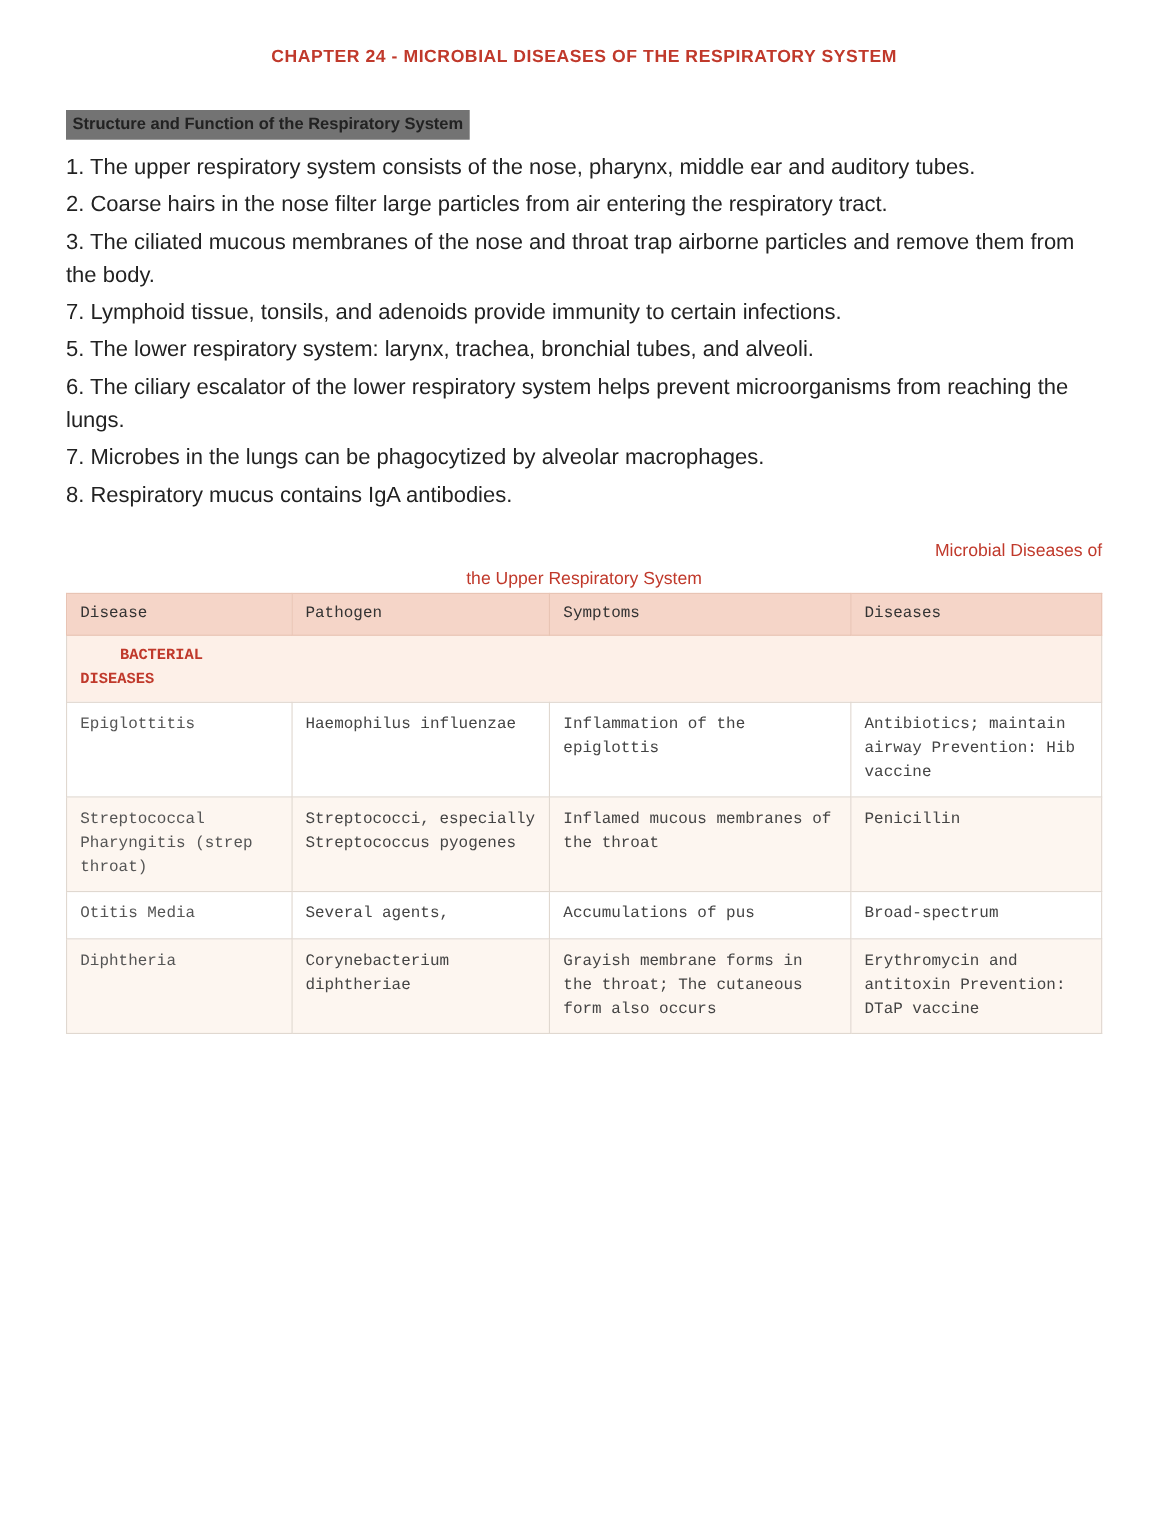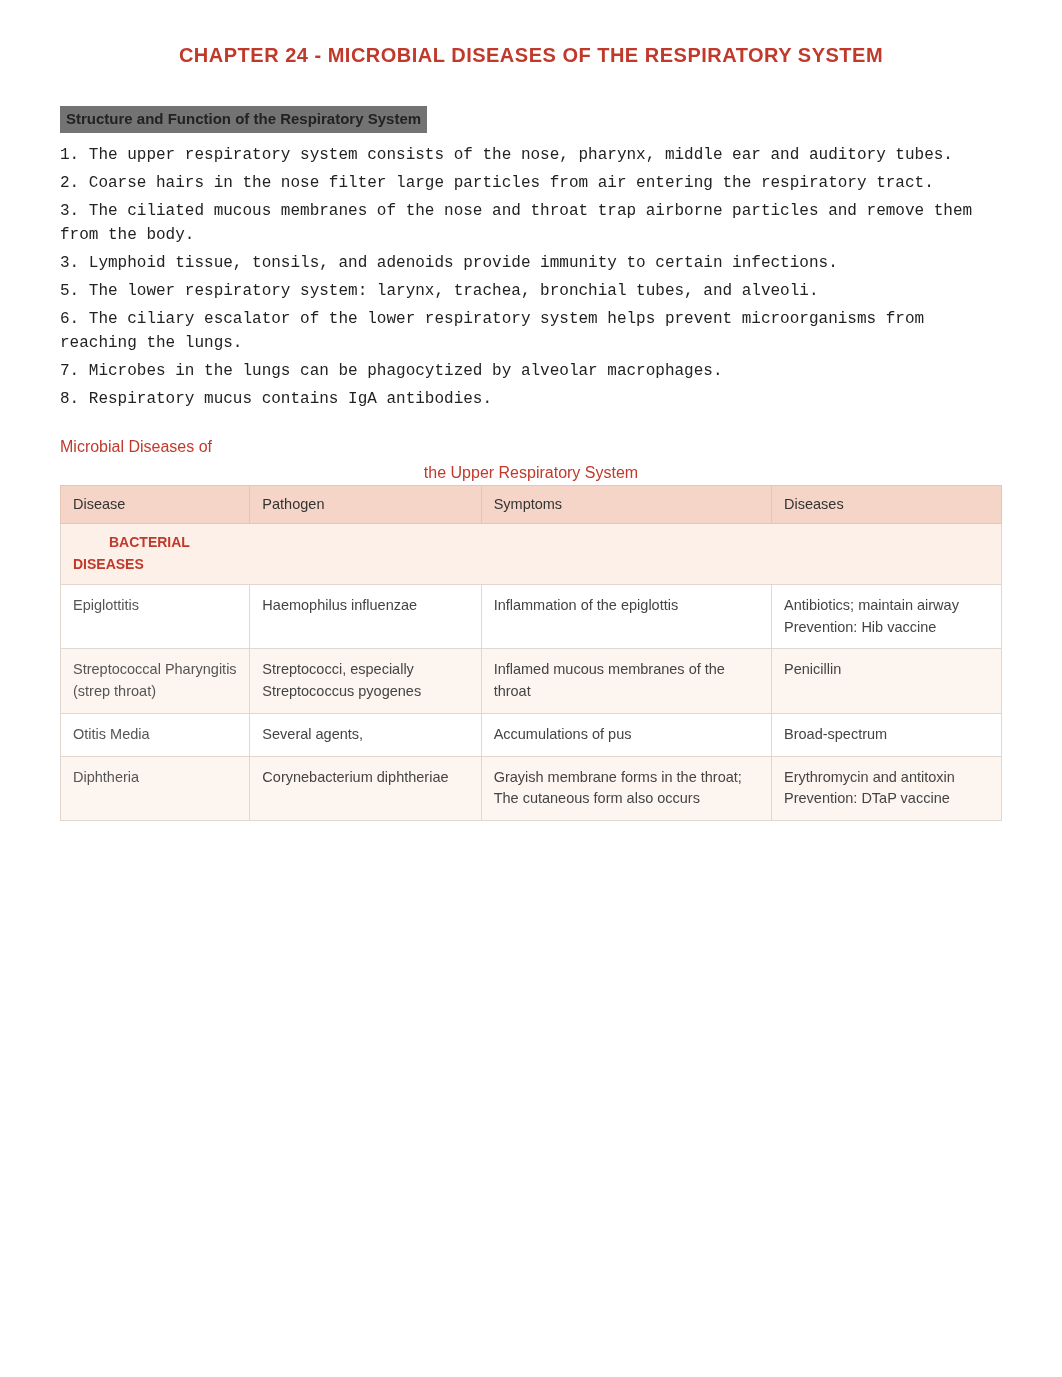--- a/index.html
+++ b/index.html
@@ -10,21 +10,21 @@
       font-size: 15px;
       line-height: 1.5;
       padding: 40px 60px;
       max-width: 1062px;
       margin: 0 auto;
     }
 
     .chapter-title {
       text-align: center;
       color: #c0392b;
-      font-size: 20px;
+      font-size: 16px;
       font-weight: bold;
       letter-spacing: 0.5px;
       margin-bottom: 36px;
       font-family: Arial, sans-serif;
     }
 
     .section-heading {
       background-color: #737373;
       display: inline-block;
       padding: 2px 6px;
@@ -36,49 +36,49 @@
     }
 
     .numbered-list {
       list-style: none;
       padding: 0;
       margin-bottom: 24px;
     }
 
     .numbered-list li {
       margin-bottom: 4px;
-      font-family: Liberation Mono, monospace;
-      font-size: 16px;
+      font-family: Liberation Sans, sans-serif;
+      font-size: 20px;
     }
 
     .table-section {
       margin-top: 24px;
     }
 
     .table-title {
-      text-align: left;
+      text-align: right;
       color: #c0392b;
       font-size: 16px;
       margin-bottom: 2px;
       font-family: Arial, sans-serif;
     }
 
     .table-subtitle {
       text-align: center;
       color: #c0392b;
       font-size: 16px;
       margin-bottom: 0px;
       font-family: Arial, sans-serif;
     }
 
     table {
       width: 100%;
       border-collapse: collapse;
       margin-top: 0;
-      font-family: Liberation Sans, sans-serif;
+      font-family: Liberation Mono, monospace;
       font-size: 14.5px;
       padding-left: 28px;
     }
 
     thead tr th {
       background-color: #f5d5c8;
       padding: 8px 12px;
       text-align: left;
       font-weight: normal;
       color: #333;
@@ -134,21 +134,21 @@
 <div class="chapter-title">CHAPTER 24 - MICROBIAL DISEASES OF THE RESPIRATORY SYSTEM</div>
 
 <div>
   <span class="section-heading">Structure and Function of the Respiratory System</span>
 </div>
 
 <ul class="numbered-list">
   <li>1. The upper respiratory system consists of the nose, pharynx, middle ear and auditory tubes.</li>
   <li>2. Coarse hairs in the nose filter large particles from air entering the respiratory tract.</li>
   <li>3. The ciliated mucous membranes of the nose and throat trap airborne particles and remove them from the body.</li>
-  <li>3. Lymphoid tissue, tonsils, and adenoids provide immunity to certain infections.</li>
+  <li>7. Lymphoid tissue, tonsils, and adenoids provide immunity to certain infections.</li>
   <li>5. The lower respiratory system: larynx, trachea, bronchial tubes, and alveoli.</li>
   <li>6. The ciliary escalator of the lower respiratory system helps prevent microorganisms from reaching the lungs.</li>
   <li>7. Microbes in the lungs can be phagocytized by alveolar macrophages.</li>
   <li>8. Respiratory mucus contains IgA antibodies.</li>
 </ul>
 
 <div class="table-section">
   <div class="table-title">Microbial Diseases of</div>
   <div class="table-subtitle">the Upper Respiratory System</div>
 

